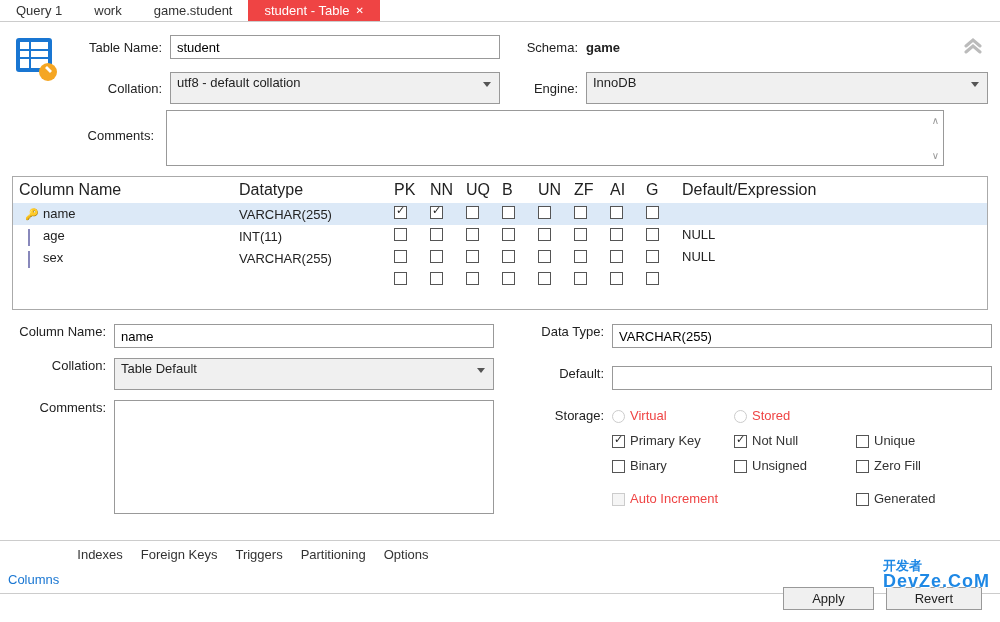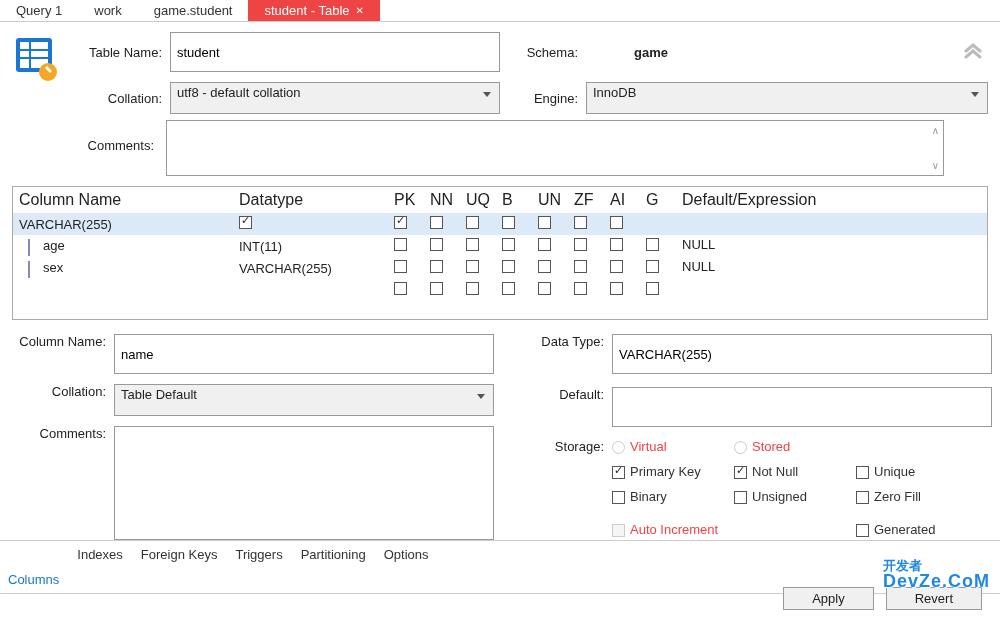--- a/index.html
+++ b/index.html
@@ -9,21 +9,21 @@
   .tabs { display: flex; height: 22px; background: #fff; border-bottom: 1px solid #ccc; }
   .tab { padding: 2px 16px; color: #333; cursor: pointer; display: flex; align-items: center; gap: 6px; }
   .tab.active { background: #ef4444; color: #fff; }
   .tab-close { font-size: 10px; color: #fff; }
   
   
   .header { display: flex; padding: 10px 12px 4px 12px; gap: 12px; }
   .header-icon { width: 48px; height: 50px; }
   .header-fields { flex: 1; display: grid; grid-template-columns: 90px 330px 70px 1fr; gap: 10px 8px; align-items: center; }
   .lbl { text-align: right; color: #222; }
-  .txt-input { border: 1px solid #999; padding: 3px 6px; background: #fff; height: 40px; }
+  .txt-input { border: 1px solid #999; padding: 3px 6px; background: #fff; height: 24px; }
   .sel { border: 1px solid #999; padding: 2px 6px; background: #f0f0f0; height: 32px; position: relative; }
   .sel::after { content: ""; position: absolute; right: 8px; top: 9px; border-left: 4px solid transparent; border-right: 4px solid transparent; border-top: 5px solid #555; }
   .bold { font-weight: bold; }
   .collapse-icon { width: 30px; height: 30px; color: #bbb; font-size: 24px; text-align: center; cursor: pointer; }
   
   .comments-row { display: flex; padding: 2px 56px 10px 70px; gap: 12px; align-items: flex-start; }
   .comments-box { flex: 1; border: 1px solid #999; height: 56px; background: #fff; position: relative; }
   .scroll-arr { position: absolute; right: 4px; color: #999; font-size: 10px; }
   .scroll-arr.up { top: 4px; }
   .scroll-arr.down { bottom: 4px; }
@@ -91,21 +91,21 @@
       <line x1="8" y1="26" x2="36" y2="26" stroke="#1976d2" stroke-width="2"></line>
       <line x1="18" y1="10" x2="18" y2="36" stroke="#1976d2" stroke-width="2"></line>
       <circle cx="36" cy="40" r="9" fill="#f5a623"></circle>
       <path d="M33 36 l2 -2 l5 5 l-2 2 z" fill="#fff"></path>
     </svg>
   </div>
   <div class="header-fields">
     <div class="lbl">Table Name:</div>
     <input class="txt-input" value="student" style="">
     <div class="lbl">Schema:</div>
-    <div style="display:flex;align-items:center;gap:12px;margin-left:48px;">
+    <div style="display:flex;align-items:center;gap:12px;">
       <div class="bold">game</div>
       <div class="collapse-icon" style="margin-left:auto;">
         <svg width="22" height="22" viewBox="0 0 22 22">
             <path d="M4 14 L11 8 L18 14 M4 20 L11 14 L18 20" stroke="#bbb" stroke-width="3" fill="none" stroke-linecap="round"></path>
           </svg>
       </div>
     </div>
     <div class="lbl">Collation:</div>
     <div class="sel">utf8 - default collation</div>
     <div class="lbl">Engine:</div>
@@ -130,20 +130,21 @@
     <div>UQ</div>
     <div>B</div>
     <div>UN</div>
     <div>ZF</div>
     <div>AI</div>
     <div>G</div>
     <div>Default/Expression</div>
   </div>
   <div id="grid-body">
       <div class="grid-row sel-row">
+        <div style="padding-left:6px;"><span class="col-icon key-icon">🔑</span>name</div>
         <div>VARCHAR(255)</div>
         <div><span class="cb checked"></span></div>
         <div><span class="cb checked"></span></div>
         <div><span class="cb"></span></div>
         <div><span class="cb"></span></div>
         <div><span class="cb"></span></div>
         <div><span class="cb"></span></div>
         <div><span class="cb"></span></div>
         <div><span class="cb"></span></div>
         <div class="default-cell"></div>

